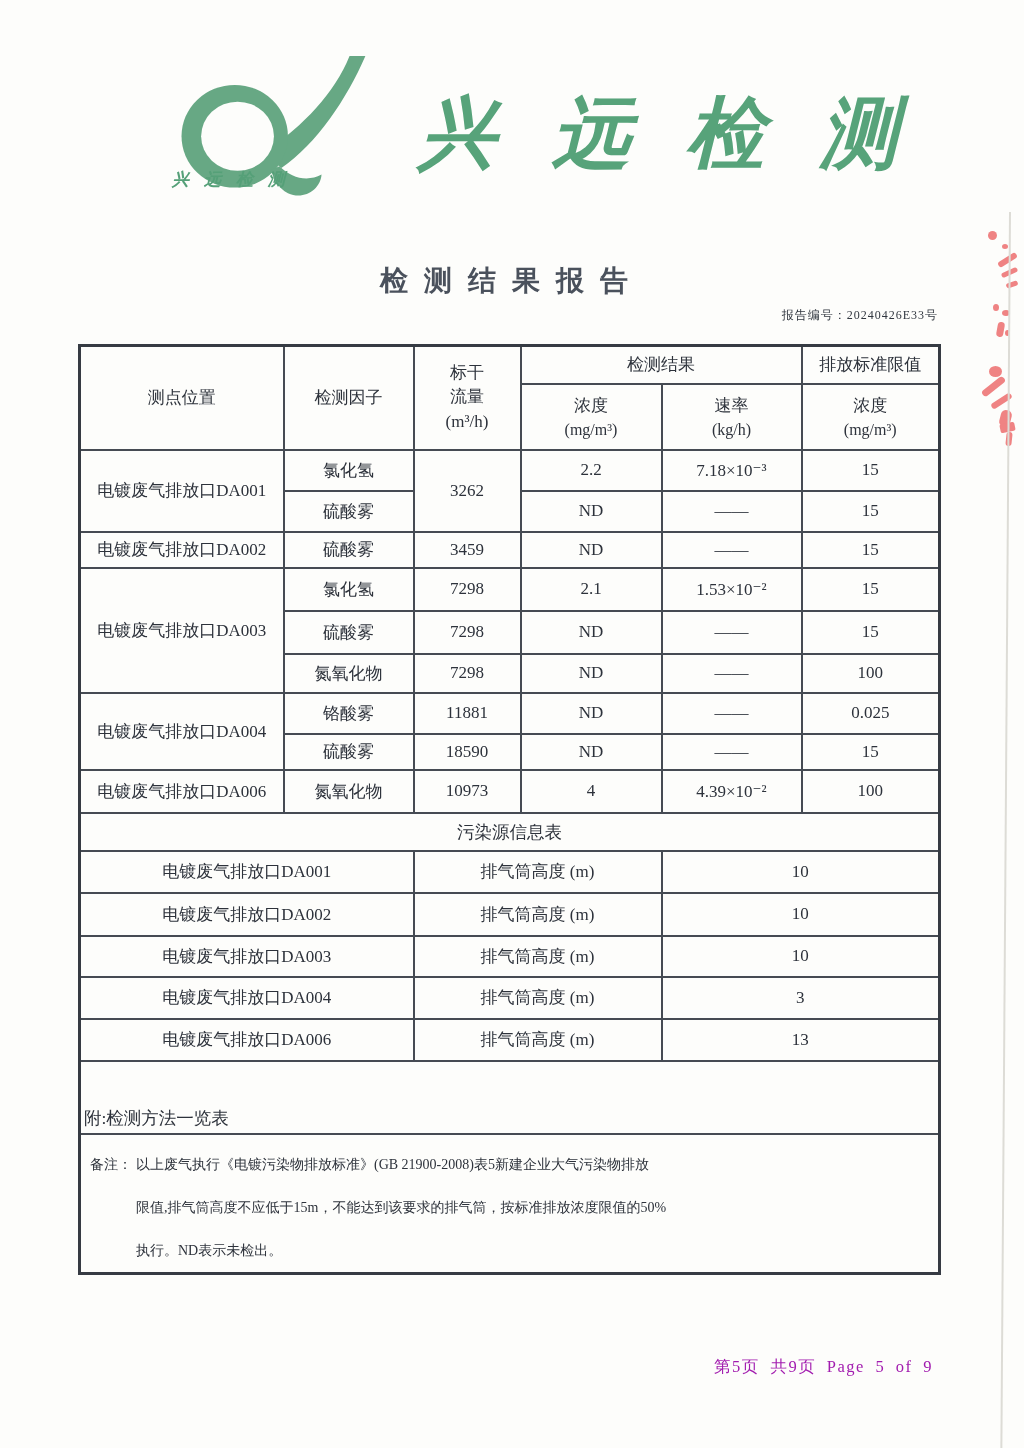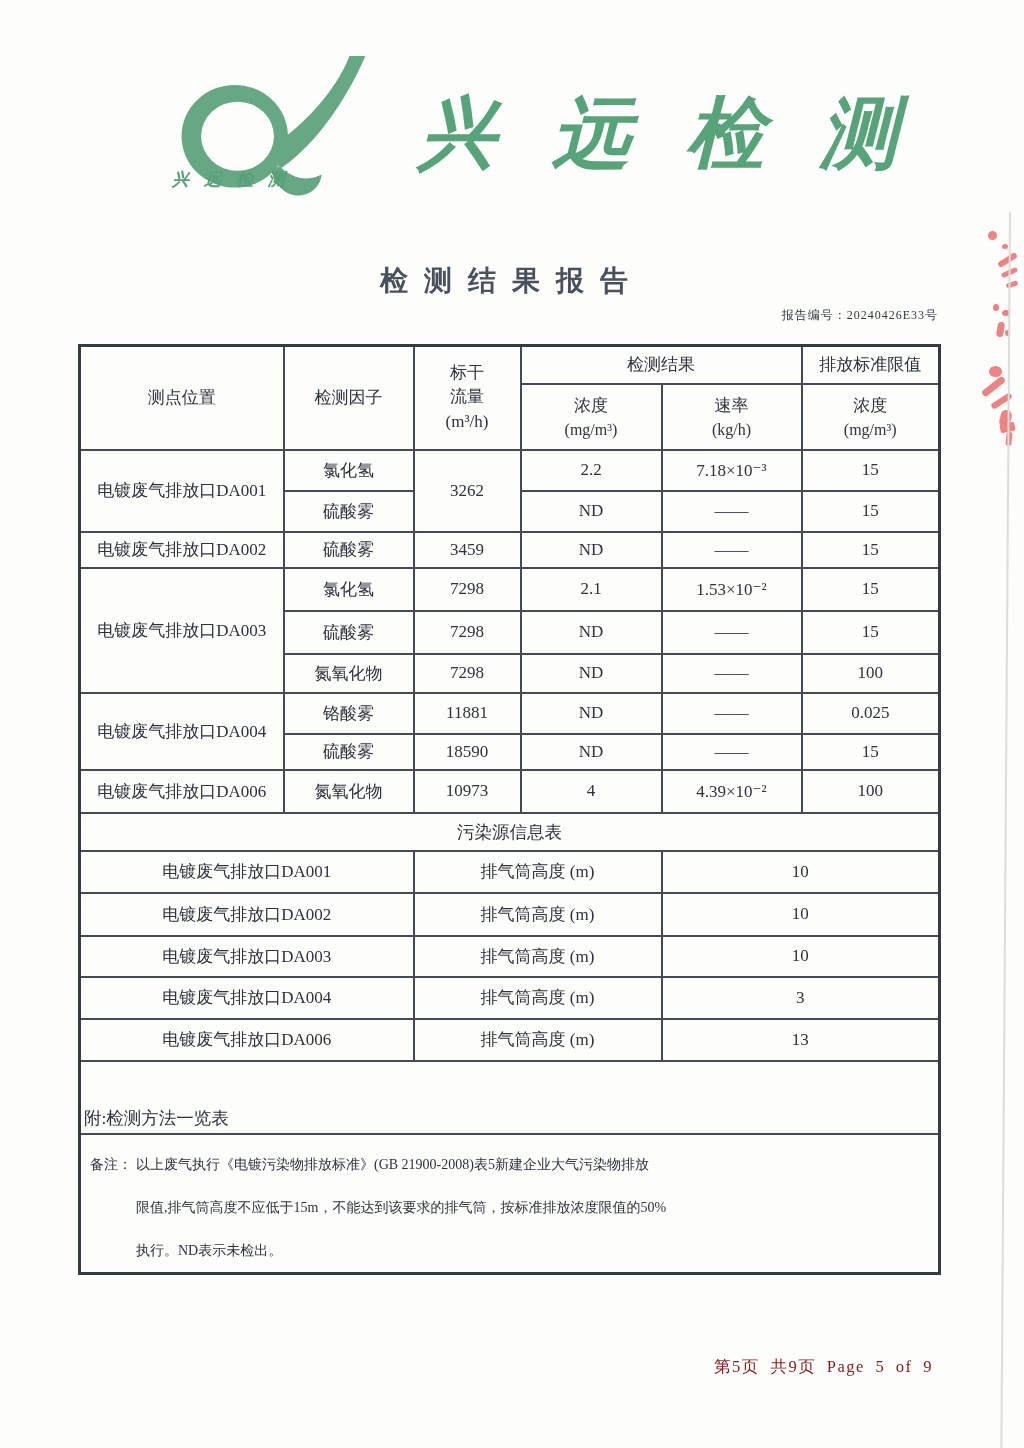--- a/index.html
+++ b/index.html
@@ -52,21 +52,21 @@
     padding:0 0 3px 3px !important; font-size:17.5px;
   }
   .remark-cell { height:130px; vertical-align:top !important; }
   .remark { display:flex; text-align:left; padding:8px 18px 0 9px; font-size:14px; }
   .remark-label { flex:0 0 auto; line-height:43px; }
   .remark-lines { padding-left:4px; }
   .remark-lines div { line-height:43px; white-space:nowrap; }
   
   .footer {
     position:absolute; left:714px; top:1356px;
-    font-size:16.5px; color:#7f1d1d; letter-spacing:1.5px; word-spacing:5px;
+    font-size:16.5px; color:#a21caf; letter-spacing:1.5px; word-spacing:5px;
     white-space:nowrap;
   }
   
   .edge-line {
     position:absolute; left:1009px; top:212px; width:2px; height:1236px;
     background:#dddcd6; transform:rotate(0.4deg); transform-origin:top left;
   }
   .ink { position:absolute; background:#ef8383; }
 </style>
 </head>

